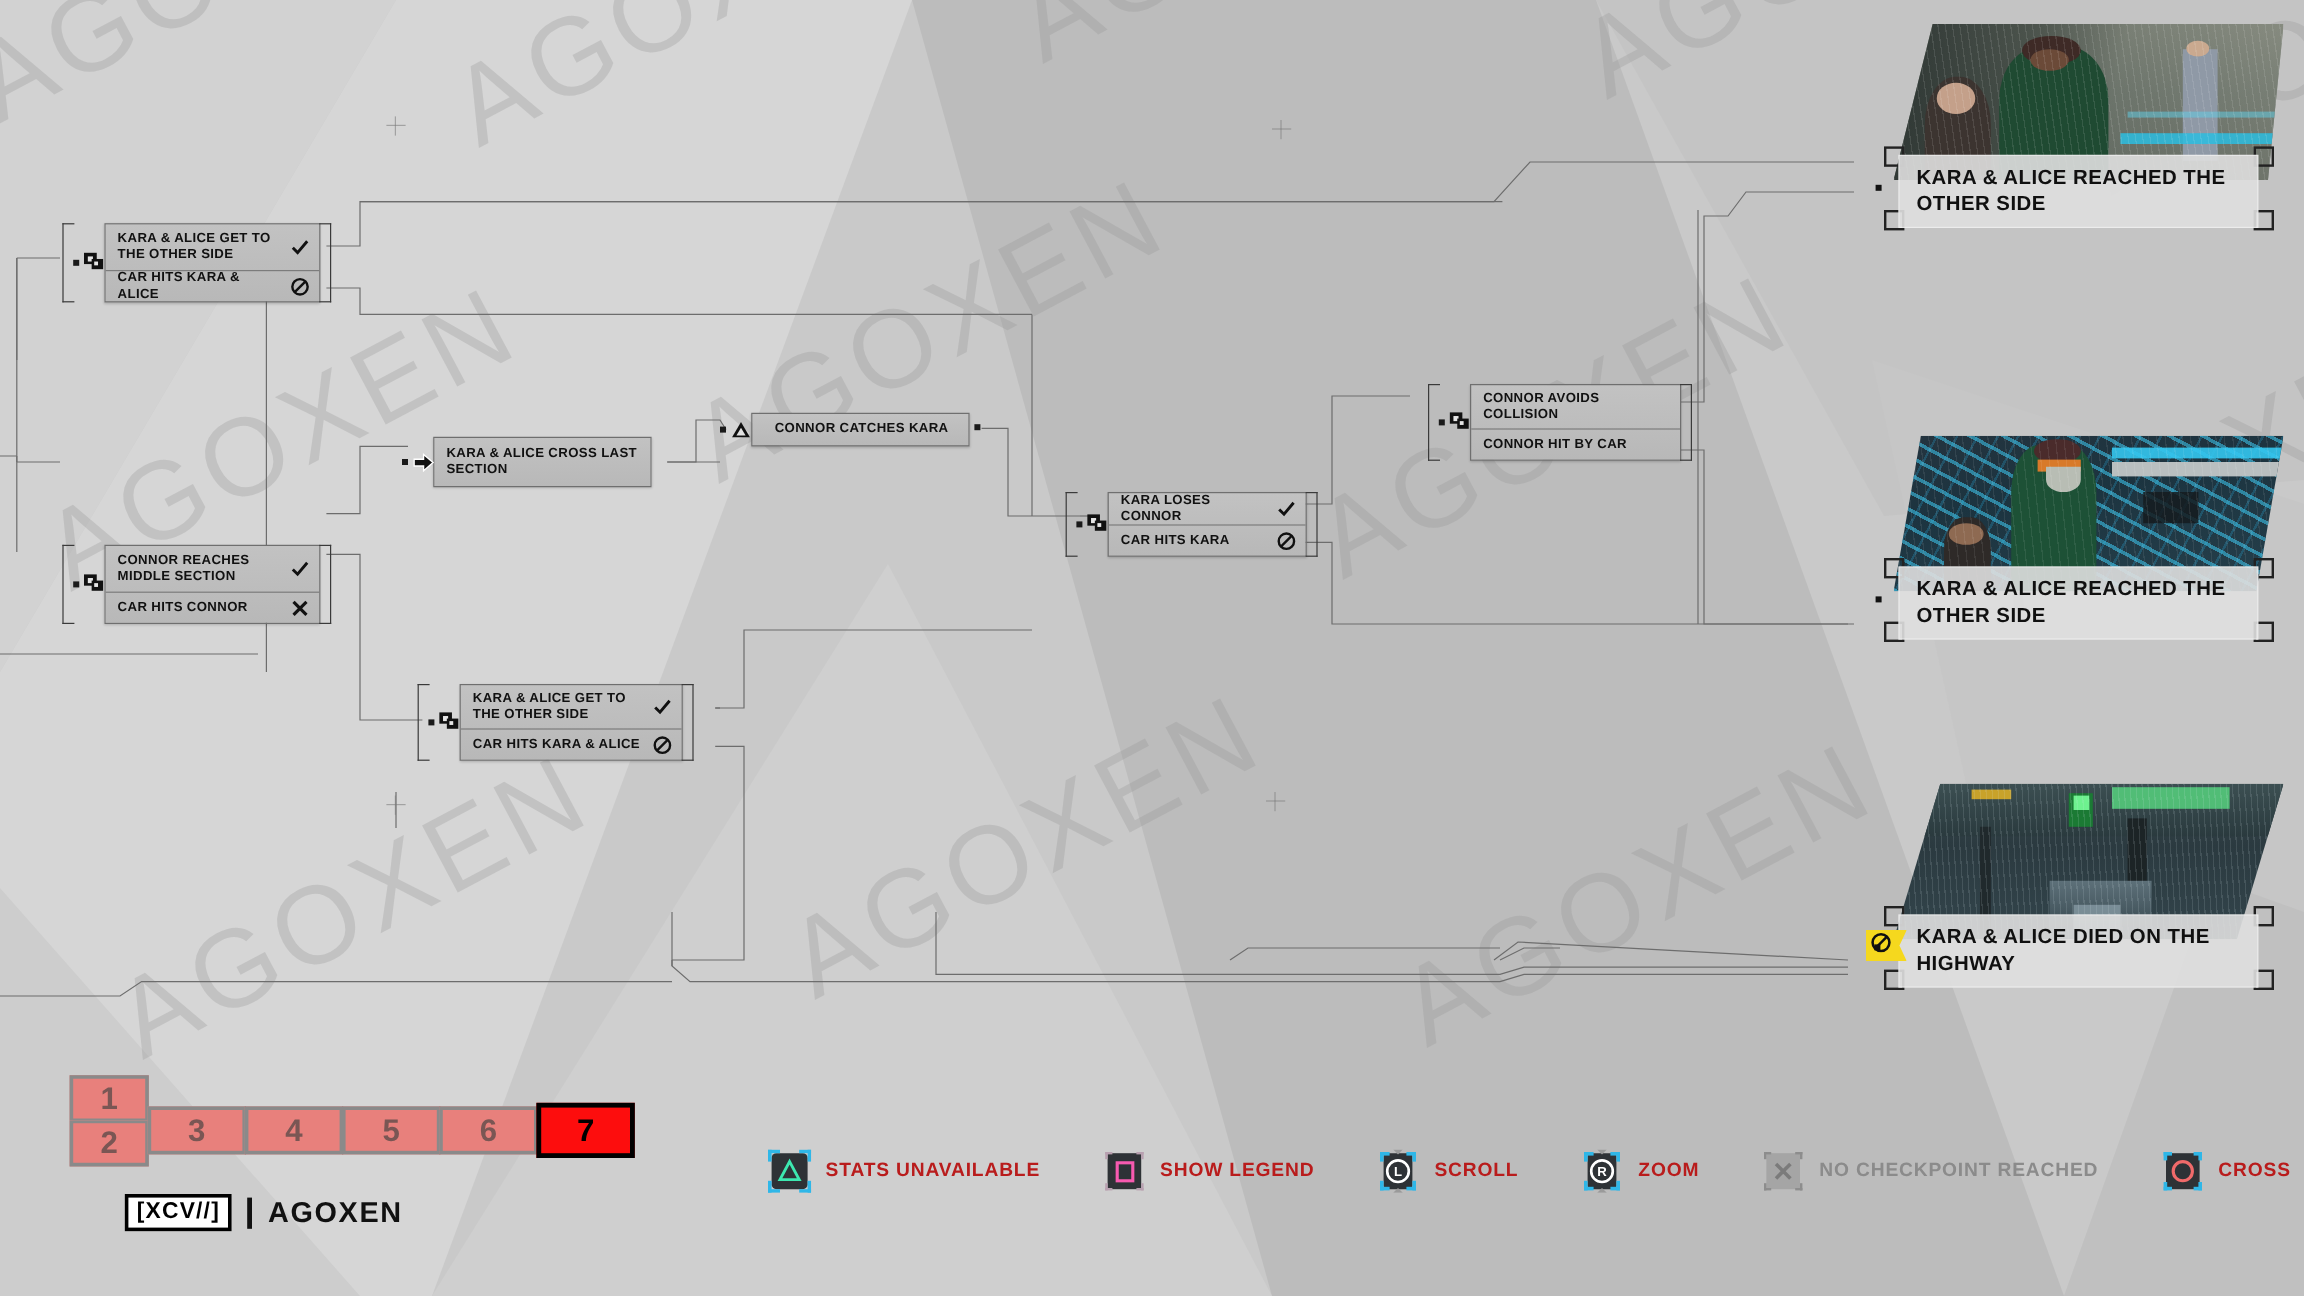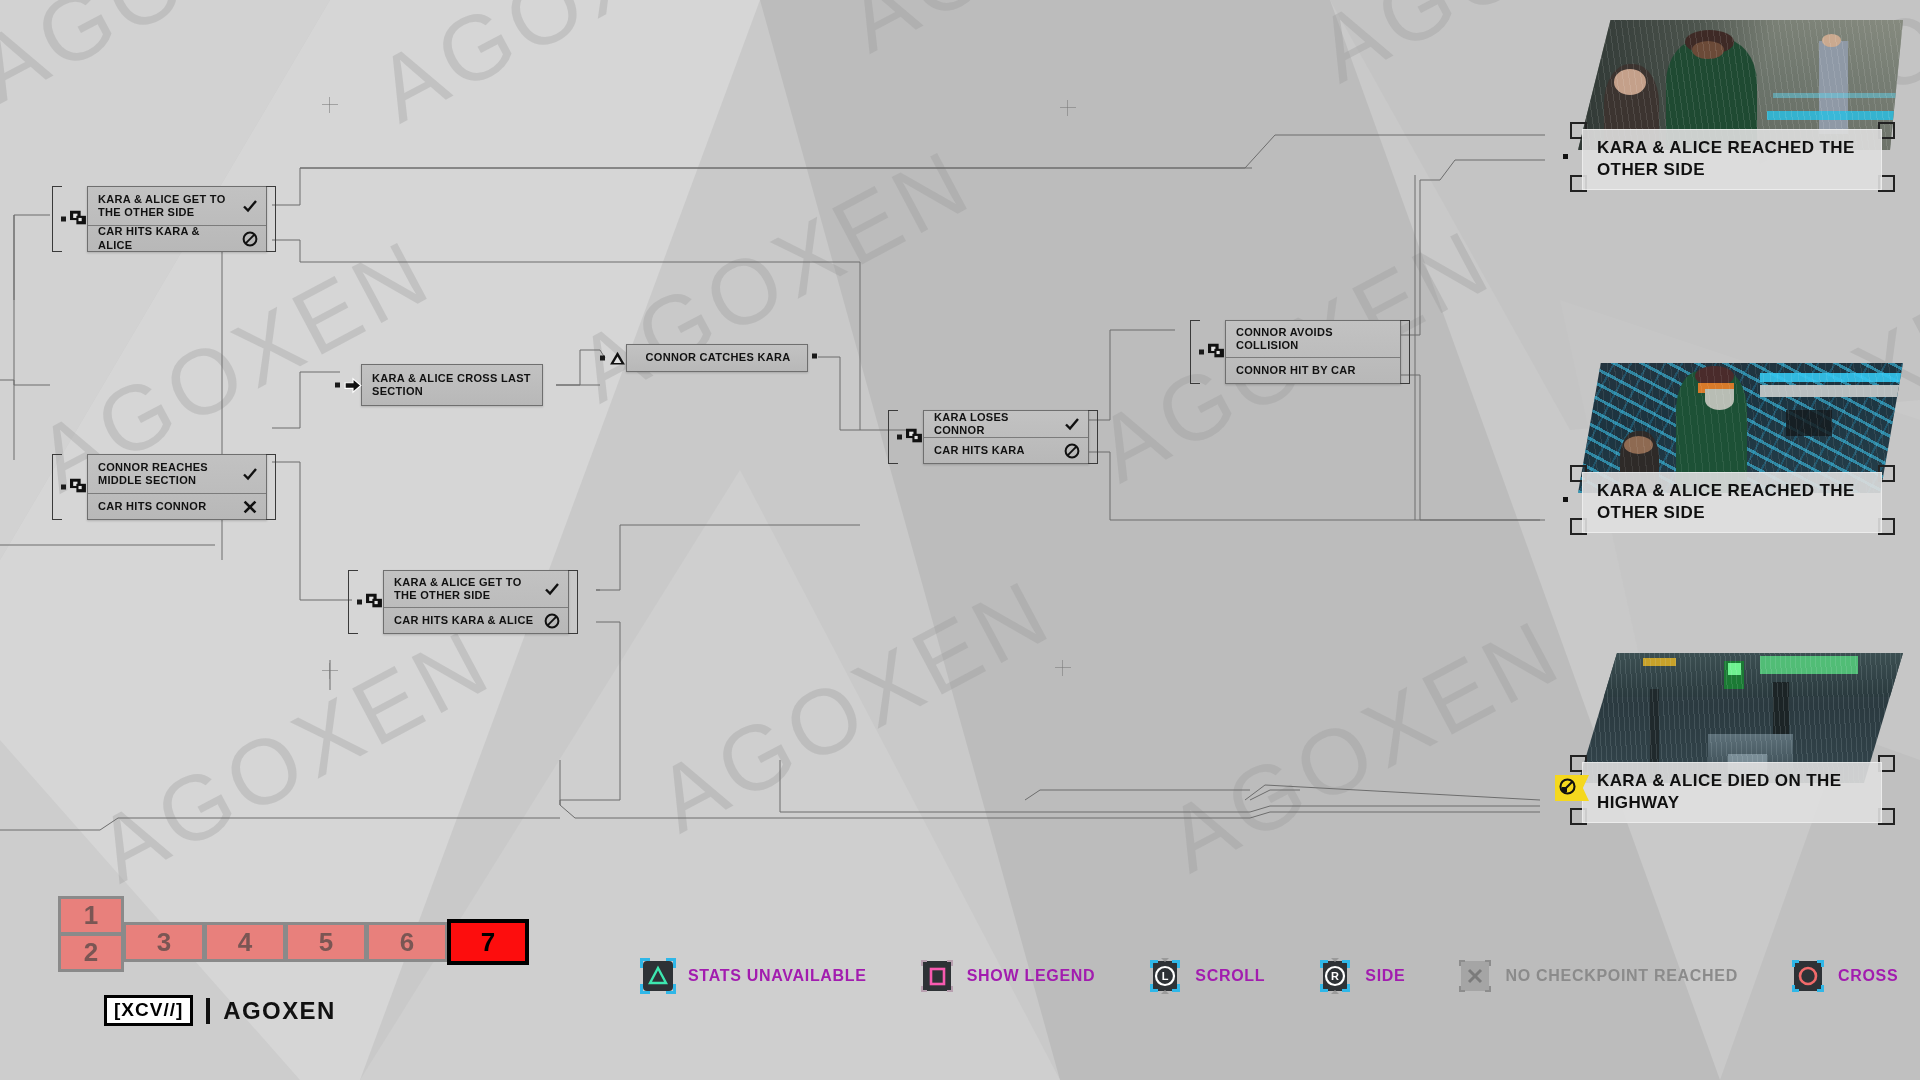--- a/index.html
+++ b/index.html
@@ -137,21 +137,21 @@
   #brand .tag{
     border:3px solid #000; background:#fff; color:#000;
     padding:1px 7px 2px; font-size:19px; font-weight:700; letter-spacing:1px;
   }
   #brand .bar{ width:4px; height:26px; background:#111; }
   #brand .name{ font-size:24px; font-weight:700; color:#111; letter-spacing:1.4px; }
 
   #legend{ position:absolute; left:640px; bottom:86px; display:flex; align-items:center; gap:0; }
   .lg{ display:flex; align-items:center; gap:12px; margin-right:52px; }
   .lg .ico{ width:36px; height:36px; position:relative; flex:0 0 auto; }
-  .lg .lbl{ font-size:16px; font-weight:700; color:#a21caf; letter-spacing:.7px; white-space:nowrap; }
+  .lg .lbl{ font-size:16px; font-weight:700; color:#b91c1c; letter-spacing:.7px; white-space:nowrap; }
   .lg.dim .lbl{ color:#8b8b8b; }
 </style>
 </head>
 <body>
 
 <div id="bg">
   <svg viewBox="0 0 1920 1080" preserveAspectRatio="none">
     <rect x="0" y="0" width="1920" height="1080" fill="#c9c9c9"></rect>
     <polygon points="0,0 330,0 0,560" fill="#d2d2d2"></polygon>
     <polygon points="330,0 760,0 360,1080 0,1080 0,560" fill="#d6d6d6"></polygon>
@@ -621,21 +621,21 @@
               <rect x="30" y="2" width="3" height="8"></rect>
           <rect x="3" y="31" width="8" height="3"></rect>
               <rect x="3" y="26" width="3" height="8"></rect>
           <rect x="25" y="31" width="8" height="3"></rect>
               <rect x="30" y="26" width="3" height="8"></rect>
             </g>
           <path d="M14 0 L22 0 L18 4 Z" fill="#9a9a9a"></path>
           <path d="M14 36 L22 36 L18 32 Z" fill="#9a9a9a"></path>
         </svg>
       </span>
-      <span class="lbl">SIDE</span>
+      <span class="lbl">ZOOM</span>
     </div>
 
     <div class="lg dim">
       <span class="ico">
         <svg viewBox="0 0 36 36" width="36" height="36">
           <rect x="4" y="3" width="28" height="30" fill="#a5a5a5"></rect>
           <line x1="12" y1="12" x2="24" y2="24" stroke="#7b7b7b" stroke-width="3"></line>
           <line x1="24" y1="12" x2="12" y2="24" stroke="#7b7b7b" stroke-width="3"></line>
           <g fill="#8d8d8d">
               <rect x="2" y="2" width="6" height="2"></rect>

